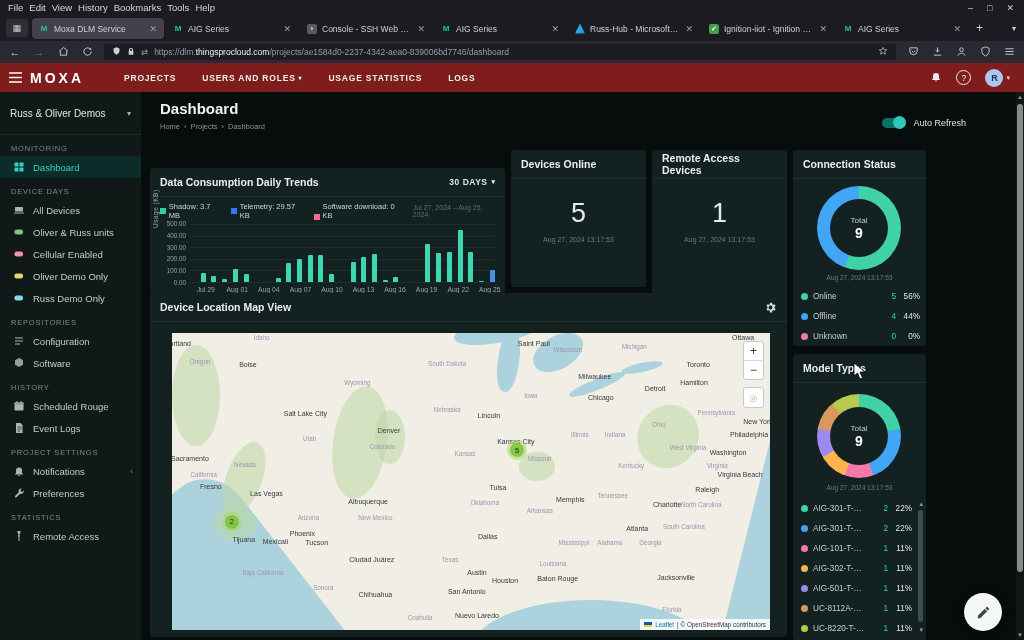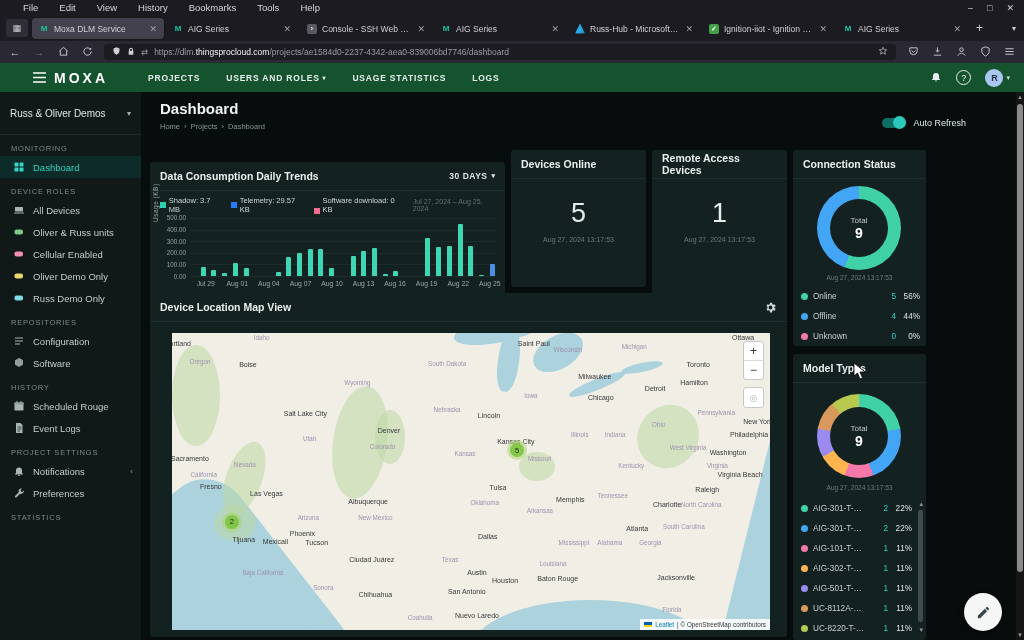--- a/index.html
+++ b/index.html
@@ -31,22 +31,22 @@
           display:flex;align-items:center;padding:0 8px;gap:10px;}
   .navico{color:#d2d2d8;font-size:11px;width:14px;text-align:center;}
   .navico.dim{color:#6f6f78;}
   .urlfield{flex:1;height:16px;background:#1d1b22;border-radius:3px;display:flex;align-items:center;
             gap:6px;padding:0 8px;font-size:8.5px;color:#9b9ba3;}
   .urlfield .domain{color:#f0f0f4;}
   .urlfield .star{margin-left:auto;}
   .tool-ic{width:14px;text-align:center;color:#cfcfd4;}
 
   
-  .appbar{position:absolute;top:63px;left:0;right:0;height:29px;background:#14532d;
-          display:flex;align-items:center;color:#fff;padding-left:24px;}
+  .appbar{position:absolute;top:63px;left:0;right:0;height:29px;background:#7f1d1d;
+          display:flex;align-items:center;color:#fff;}
   .hamb{width:30px;display:flex;justify-content:center;}
   .brand{font-size:14px;font-weight:bold;letter-spacing:3px;margin-right:40px;}
   .appnav{display:flex;gap:26px;font-size:8.5px;font-weight:bold;letter-spacing:.8px;color:#e7efee;}
   .appnav .item{display:flex;align-items:center;gap:3px;}
   .appbar .right{margin-left:auto;display:flex;align-items:center;gap:14px;padding-right:14px;}
   .avatar{width:18px;height:18px;border-radius:50%;background:#a9c7f0;color:#23324d;font-size:9px;
           font-weight:bold;display:flex;align-items:center;justify-content:center;}
   .helpc{width:13px;height:13px;border-radius:50%;border:1.3px solid #e7efee;font-size:8.5px;
          display:flex;align-items:center;justify-content:center;}
 
@@ -69,21 +69,21 @@
   .autorow{position:absolute;right:58px;top:26px;display:flex;align-items:center;gap:7px;
            color:#dfe6e6;font-size:9px;}
   .toggle{width:24px;height:10px;border-radius:6px;background:#0f6e66;position:relative;}
   .toggle .knob{position:absolute;right:0;top:-2px;width:13px;height:13px;border-radius:50%;background:#2cc8ba;}
 
   .card{position:absolute;background:#132121;border-radius:3px;}
   .card-h{height:28px;display:flex;align-items:center;padding:0 10px;border-bottom:1px solid #1e3030;
           color:#e9eeee;font-size:10.5px;font-weight:bold;}
   .card-h .hr{margin-left:auto;display:flex;align-items:center;gap:4px;}
 
-  #card-trends{left:9px;top:70px;width:355px;height:137px;}
+  #card-trends{left:9px;top:76px;width:355px;height:137px;}
   #card-online{left:370px;top:58px;width:135px;height:137px;}
   #card-remote{left:511px;top:58px;width:135px;height:165px;}
   #card-conn{left:652px;top:58px;width:133px;height:196px;}
   #card-map{left:9px;top:201px;width:637px;height:344px;}
   #card-model{left:652px;top:262px;width:133px;height:286px;}
 
   .range-lbl{font-size:8.5px;font-weight:bold;letter-spacing:.5px;color:#dfe6e6;}
   .legend{position:absolute;left:10px;right:8px;top:34px;display:flex;align-items:center;gap:9px;
           font-size:7.5px;color:#ccd6d6;}
   .legend .sq{width:6px;height:6px;margin-right:3px;display:inline-block;}
@@ -145,21 +145,21 @@
        display:flex;align-items:center;justify-content:center;box-shadow:0 2px 6px rgba(0,0,0,.5);}
   .vscroll{position:absolute;right:0;top:0;bottom:0;width:8px;background:#151515;}
   .vscroll .thumb{position:absolute;left:1px;width:6px;top:12px;height:468px;background:#8a8a8a;border-radius:3px;}
   .vscroll .ar{position:absolute;left:0;width:8px;text-align:center;color:#9a9a9a;font-size:6px;}
   .cursor{position:absolute;left:712px;top:270px;pointer-events:none;}
 </style>
 </head>
 <body>
 
 <div class="menubar">
-  <span id="menu-items" style="display:flex;gap:21px;margin-left:15px;">
+  <span id="menu-items" style="display:flex;gap:6px;">
       <span>File</span>
       <span>Edit</span>
       <span>View</span>
       <span>History</span>
       <span>Bookmarks</span>
       <span>Tools</span>
       <span>Help</span>
     </span>
   <span class="win">
     <span>–</span>
@@ -322,21 +322,21 @@
         <span class="sic">
           <svg width="12" height="12" viewBox="0 0 24 24" fill="#35d3c2">
             <rect x="3" y="3" width="8" height="8" rx="1"></rect>
             <rect x="13" y="3" width="8" height="8" rx="1"></rect>
             <rect x="3" y="13" width="8" height="8" rx="1"></rect>
             <rect x="13" y="13" width="8" height="8" rx="1"></rect>
           </svg>
         </span>
         <span>Dashboard</span>
       </div>
-      <div class="sec-title">DEVICE ROLES</div>
+      <div class="sec-title">DEVICE DAYS</div>
       <div class="side-item">
         <span class="sic">
           <svg width="12" height="12" viewBox="0 0 24 24" fill="#a9b5b5">
             <rect x="4" y="6" width="16" height="9" rx="1"></rect>
             <rect x="2" y="17" width="20" height="2" rx="1"></rect>
           </svg>
         </span>
         <span>All Devices</span>
       </div>
       <div class="side-item">
@@ -422,20 +422,29 @@
       </div>
       <div class="side-item">
         <span class="sic">
           <svg width="12" height="12" viewBox="0 0 24 24" fill="#a9b5b5">
             <path d="M21.6 6.6a5.5 5.5 0 0 1-7.3 6.7L7 20.6a2 2 0 0 1-2.8-2.8l7.3-7.3a5.5 5.5 0 0 1 6.7-7.3l-3 3 .9 2.7 2.7.9z"></path>
           </svg>
         </span>
         <span>Preferences</span>
       </div>
       <div class="sec-title">STATISTICS</div>
+      <div class="side-item">
+        <span class="sic">
+          <svg width="12" height="12" viewBox="0 0 24 24" fill="#a9b5b5">
+            <path d="M9 2h6v3l-2 4v13h-2V9L9 5z"></path>
+            <rect x="10.4" y="10.5" width="3.2" height="2.4"></rect>
+          </svg>
+        </span>
+        <span>Remote Access</span>
+      </div>
     </div>
 </div>
 
 <div class="main">
   <div class="pg-title">Dashboard</div>
   <div class="crumbs">
     <span>Home</span>
     <span>›</span>
     <span>Projects</span>
     <span>›</span>

